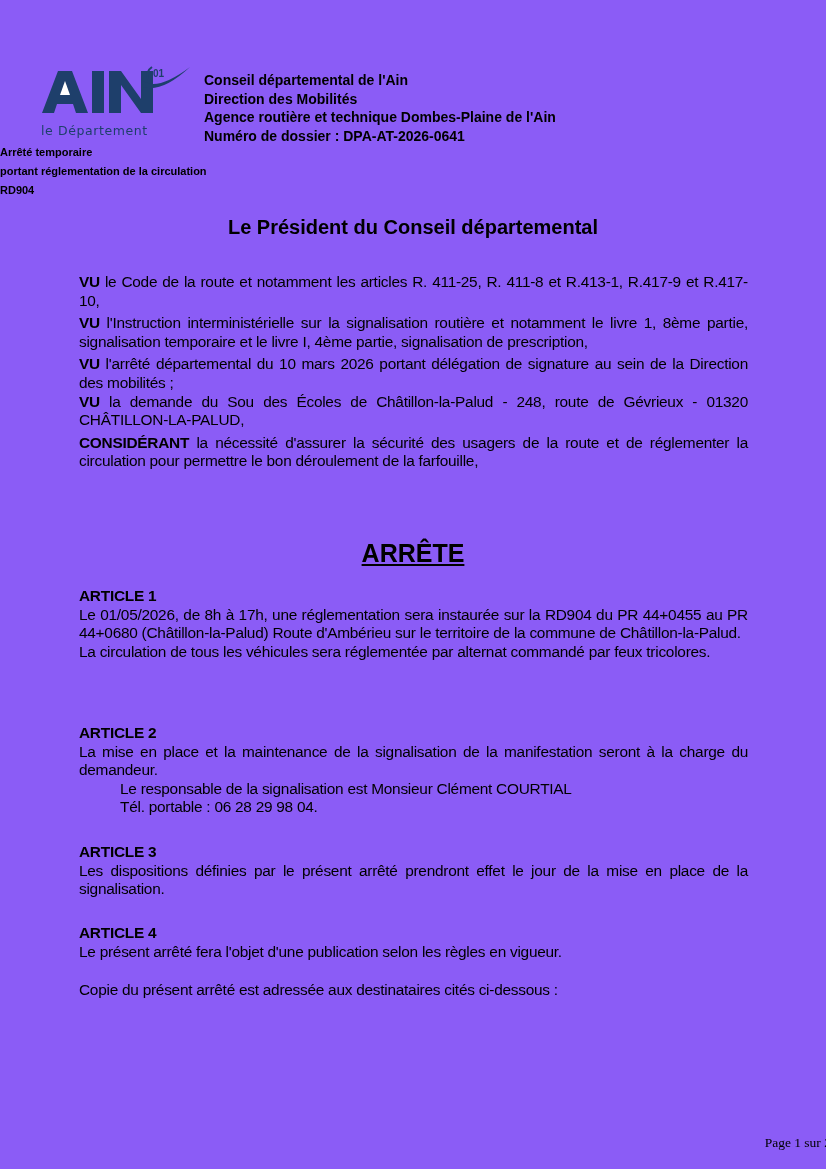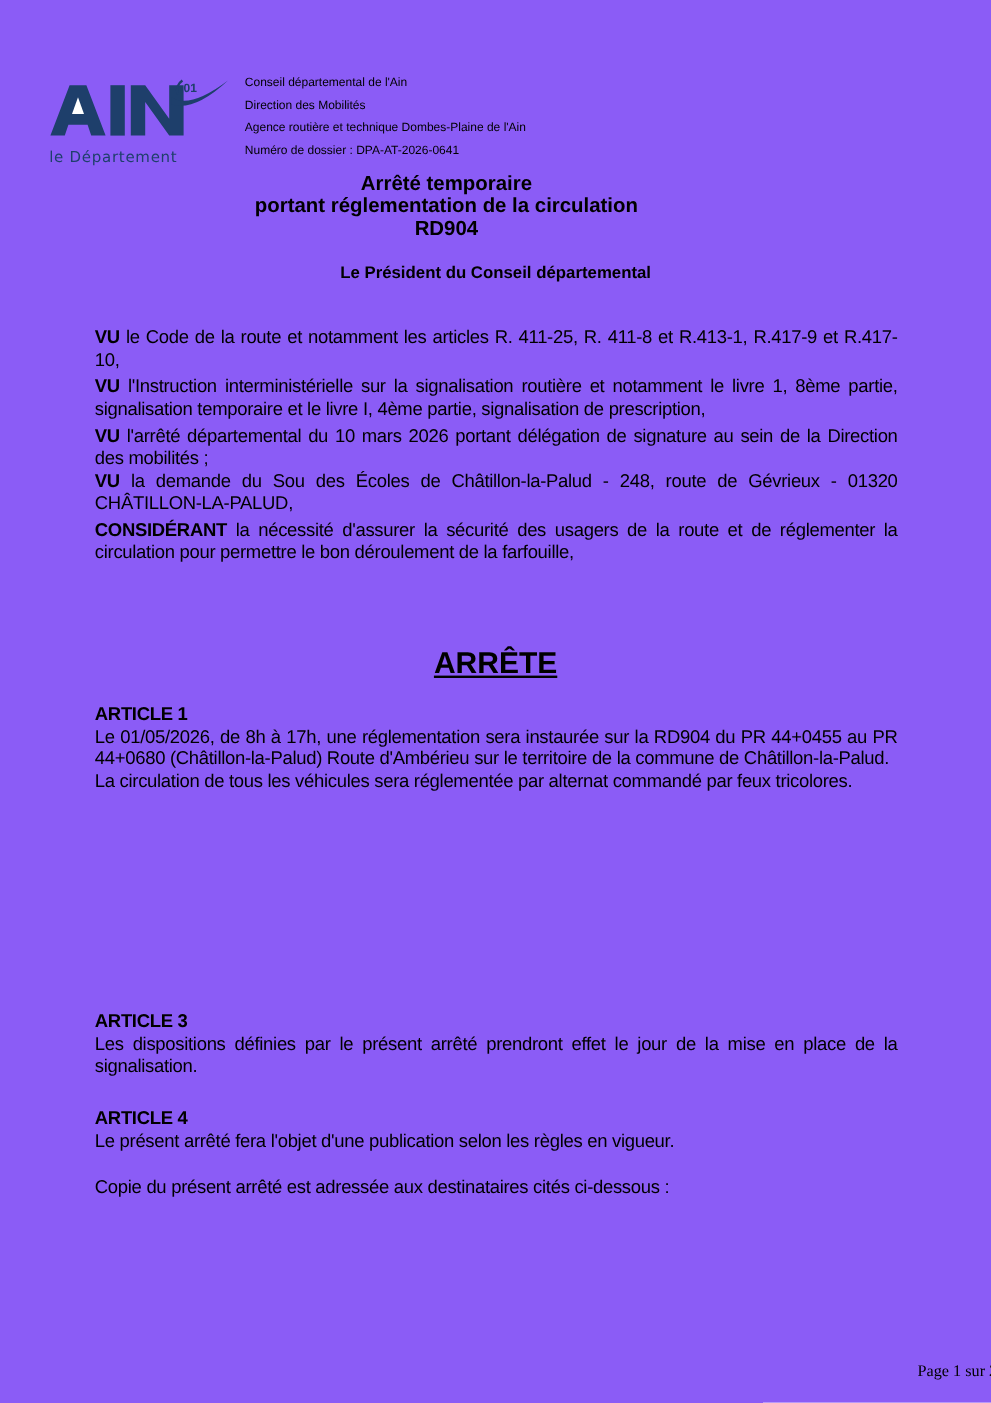--- a/index.html
+++ b/index.html
@@ -30,45 +30,45 @@
       top: 63px;
       width: 155px;
       height: 80px;
     }
     .logo svg { display: block; }
 
     
     .header {
       position: absolute;
       left: 204px;
-      top: 61px;
-      font-size: 10px;
+      top: 71px;
+      font-size: 14px;
       line-height: 18.7px;
+      font-weight: bold;
     }
     .header div { white-space: nowrap; }
 
     
     .title-block {
       position: absolute;
       left: 0;
       width: 744px;
       top: 143px;
-      text-align: center;
-      font-weight: bold;
-      font-size: 17px;
+      font-weight: bold;
+      font-size: 11px;
       line-height: 19px;
     }
     .president {
       position: absolute;
       left: 0;
       width: 826px;
       top: 218px;
       text-align: center;
       font-weight: bold;
-      font-size: 14px;
+      font-size: 20px;
       line-height: 19px;
     }
 
     
     .body-text {
       position: absolute;
       left: 79px;
       width: 669px;
       font-size: 15.4px;
       line-height: 18.6px;
@@ -174,20 +174,26 @@
   </div>
 
   <div class="arrete-heading">ARRÊTE</div>
 
   <div class="body-text art1">
     <p class="article-title">ARTICLE 1</p>
     <p>Le 01/05/2026, de 8h à 17h, une réglementation sera instaurée sur la RD904 du PR 44+0455 au PR 44+0680 (Châtillon-la-Palud) Route d'Ambérieu sur le territoire de la commune de Châtillon-la-Palud.</p>
     <p>La circulation de tous les véhicules sera réglementée par alternat commandé par feux tricolores.</p>
   </div>
 
+  <div class="body-text art2">
+    <p class="article-title">ARTICLE 2</p>
+    <p>La mise en place et la maintenance de la signalisation de la manifestation seront à la charge du demandeur.</p>
+    <p class="indent">Le responsable de la signalisation est Monsieur Clément COURTIAL</p>
+    <p class="indent">Tél. portable : 06 28 29 98 04.</p>
+  </div>
 
   <div class="body-text art3">
     <p class="article-title">ARTICLE 3</p>
     <p>Les dispositions définies par le présent arrêté prendront effet le jour de la mise en place de la signalisation.</p>
   </div>
 
   <div class="body-text art4">
     <p class="article-title">ARTICLE 4</p>
     <p>Le présent arrêté fera l'objet d'une publication selon les règles en vigueur.</p>
   </div>

